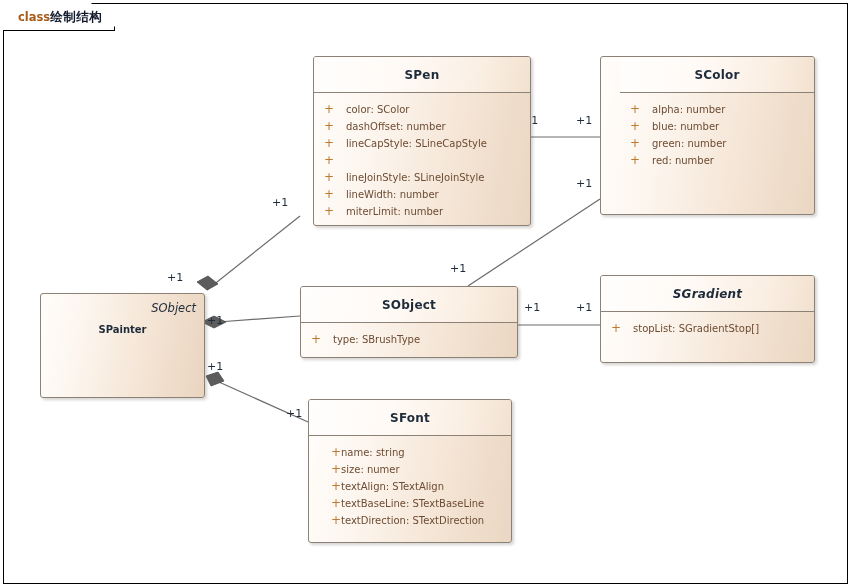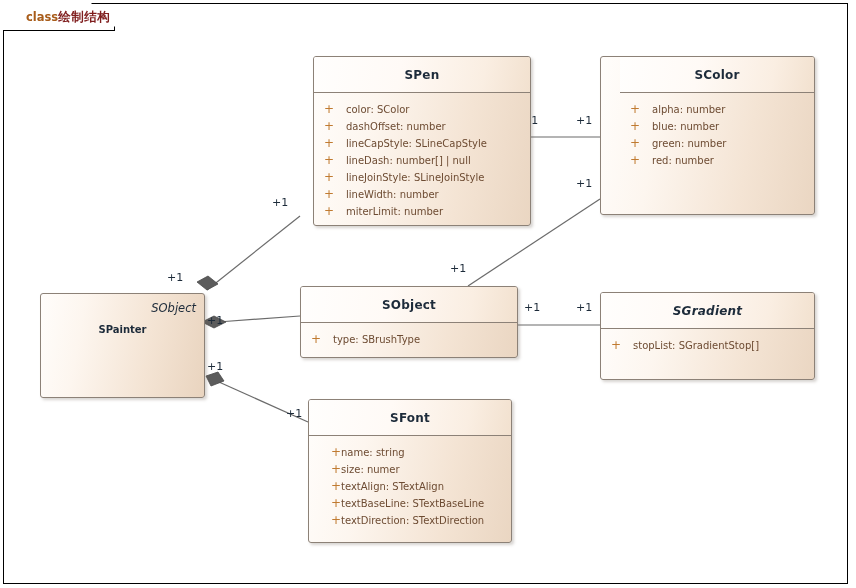--- a/index.html
+++ b/index.html
@@ -39,40 +39,40 @@
     box-sizing: border-box;
     background: #ffffff;
     border: 1px solid #000000;
     border-top: none;
     border-left: none;
     -webkit-clip-path: polygon(0 0, 88px 0, 112px 24px, 112px 28px, 0 28px);
     clip-path: polygon(0 0, 88px 0, 112px 24px, 112px 28px, 0 28px);
   }
   .frame-tab-inner {
     position: absolute;
-    left: 17px;
+    left: 9px;
     top: 3px;
     width: 112px;
     height: 28px;
     display: flex;
     align-items: center;
     padding-left: 9px;
     box-sizing: border-box;
     font-size: 12px;
     font-weight: bold;
     white-space: nowrap;
   }
   .tab-kind {
     color: #a85c1a;
     font-size: 11.5px;
     font-weight: bold;
     letter-spacing: 0px;
   }
   .tab-name {
-    color: #7f1d1d;
+    color: #0f172a;
     font-size: 12.5px;
     font-weight: bold;
     letter-spacing: 0.5px;
   }
 
   
   #links {
     position: absolute;
     left: 0;
     top: 0;
@@ -247,21 +247,20 @@
         <div class="attr-row">
           <span class="attr-vis">+</span>
           <span class="attr-text">dashOffset: number</span>
         </div>
         <div class="attr-row">
           <span class="attr-vis">+</span>
           <span class="attr-text">lineCapStyle: SLineCapStyle</span>
         </div>
         <div class="attr-row">
           <span class="attr-vis">+</span>
-          <span class="attr-text">lineDash: number[] | null</span>
         </div>
         <div class="attr-row">
           <span class="attr-vis">+</span>
           <span class="attr-text">lineJoinStyle: SLineJoinStyle</span>
         </div>
         <div class="attr-row">
           <span class="attr-vis">+</span>
           <span class="attr-text">lineWidth: number</span>
         </div>
         <div class="attr-row">
@@ -300,21 +299,21 @@
       <span class="uml-title">SObject</span>
     </div>
     <div class="uml-body">
         <div class="attr-row">
           <span class="attr-vis">+</span>
           <span class="attr-text">type: SBrushType</span>
         </div>
       </div>
   </div>
 
-  <div class="uml" style="left:600px; top:292px; width:215px; height:88px;">
+  <div class="uml" style="left:600px; top:275px; width:215px; height:88px;">
     <div class="uml-header">
       <span class="uml-title abstract">SGradient</span>
     </div>
     <div class="uml-body">
         <div class="attr-row">
           <span class="attr-vis">+</span>
           <span class="attr-text">stopList: SGradientStop[]</span>
         </div>
       </div>
   </div>

